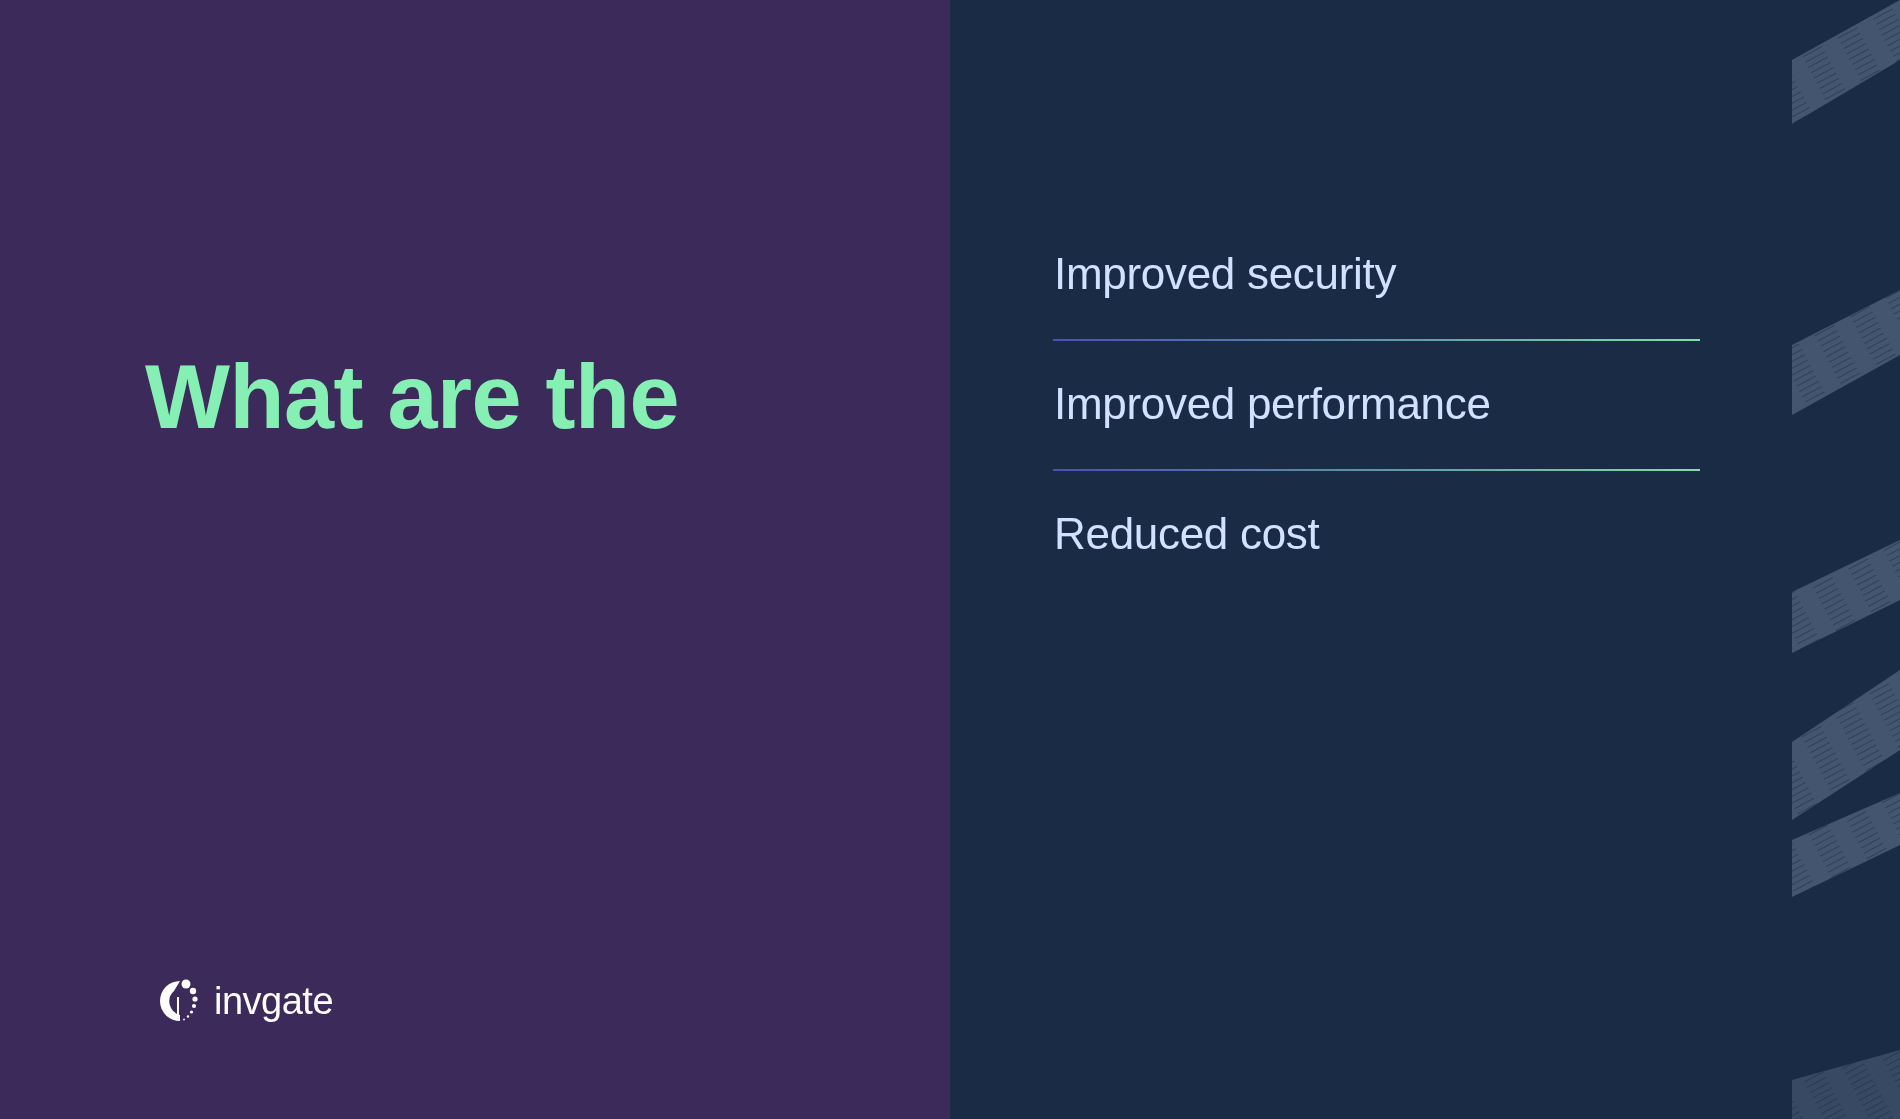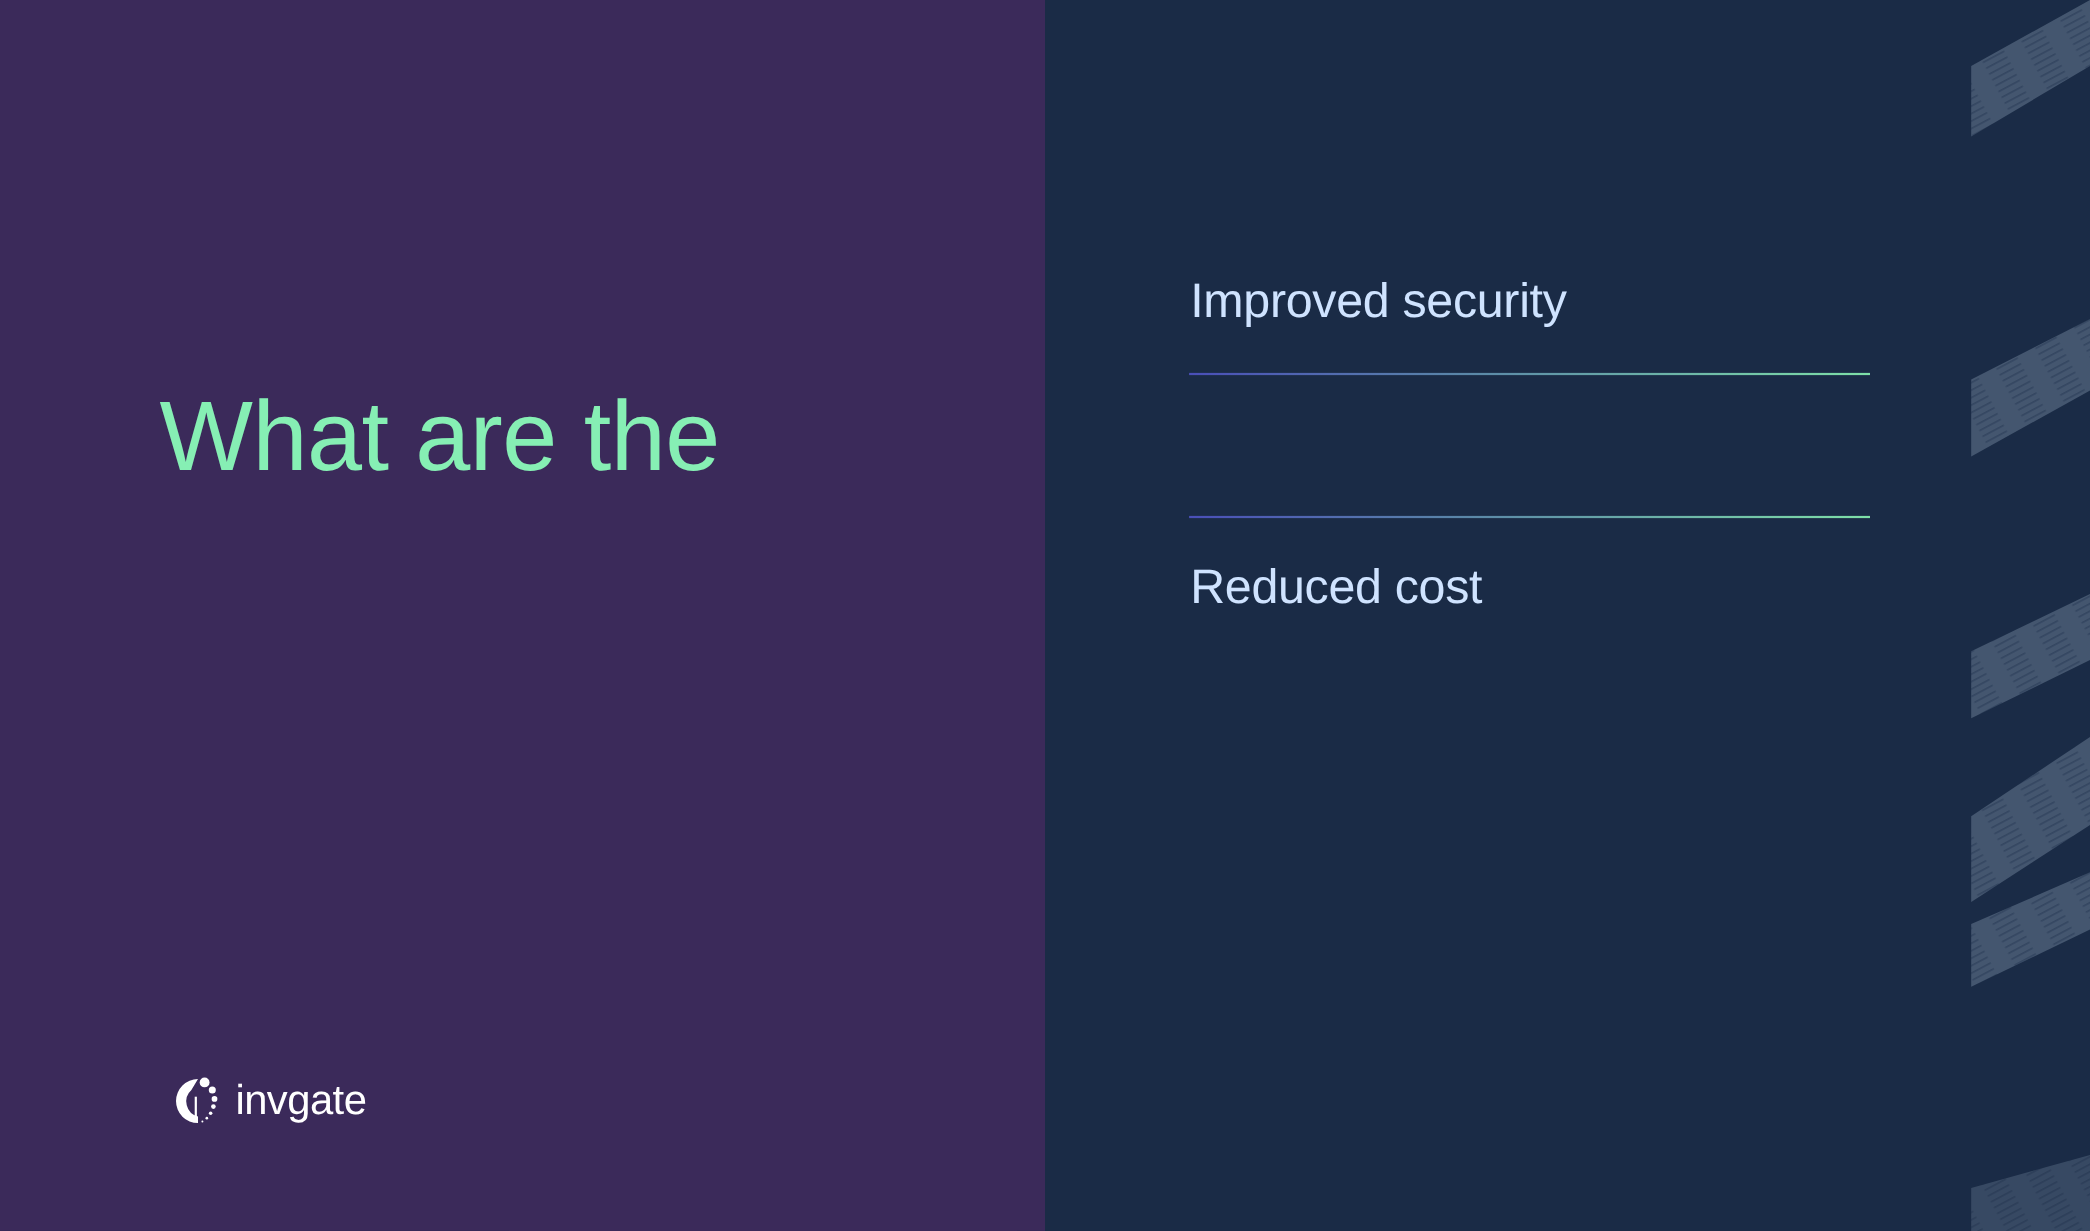--- a/index.html
+++ b/index.html
@@ -14,39 +14,39 @@
     }
     .right-panel {
       position: absolute; left: 950px; top: 0; width: 950px; height: 1119px;
       background: #1a2b46;
     }
     .title {
       position: absolute; left: 145px; top: 340px; margin: 0;
       color: #86efb4; font-size: 90px; line-height: 114px; letter-spacing: -0.5px;
     }
     .title span { display: block; white-space: nowrap; }
-    .title .light { font-weight: 400; }
+    .title .light { font-weight: 700; }
     .title .bold { font-weight: 700; }
 
     .logo {
       position: absolute; left: 160px; top: 978px; height: 46px;
       display: flex; align-items: center; gap: 12px;
     }
     .logo svg { display: block; }
     .logo-text {
       color: #ffffff; font-size: 38px; font-weight: 400; letter-spacing: -0.5px;
       line-height: 46px;
     }
 
     .list {
       position: absolute; left: 1053px; top: 210px; width: 647px;
       margin: 0; padding: 0; list-style: none;
     }
     .list-item {
-      position: relative; height: 130px; box-sizing: border-box; margin-left: 28px;
+      position: relative; height: 130px; box-sizing: border-box;
     }
     .list-item .label {
       position: absolute; left: 1px; top: 36px;
       color: #cfe3ff; font-size: 44px; line-height: 56px; white-space: nowrap;
       letter-spacing: -0.3px;
     }
     .divider {
       position: absolute; left: 0; right: 0; bottom: -1px; height: 2px;
       background: linear-gradient(90deg, #4a4fb8 0%, #5a86a8 40%, #7ee0a8 100%);
     }
@@ -82,20 +82,21 @@
 </div>
 
 <div class="right-panel"></div>
 
 <ul class="list">
   <li class="list-item">
     <span class="label">Improved security</span>
     <div class="divider"></div>
   </li>
   <li class="list-item">
+    <span class="label">Improved performance</span>
     <div class="divider"></div>
   </li>
   <li class="list-item">
     <span class="label">Reduced cost</span>
     <div class="divider"></div>
   </li>
 </ul>
 
 <div class="decor">
   <svg width="110" height="1119" viewBox="1790 0 110 1119">

